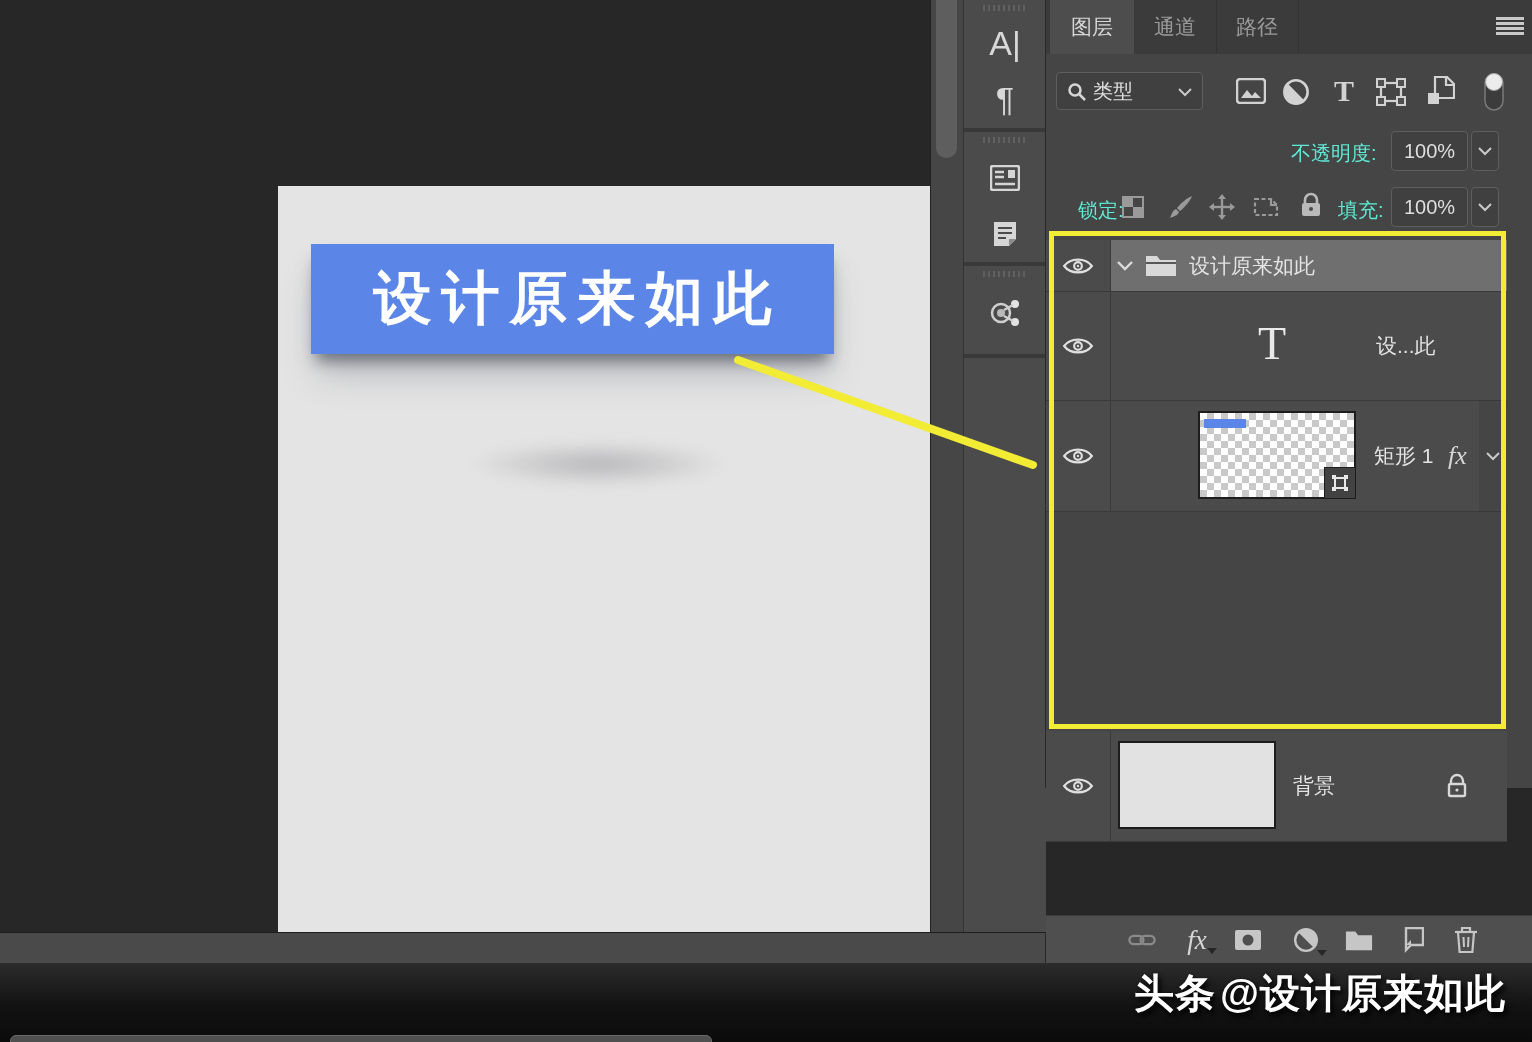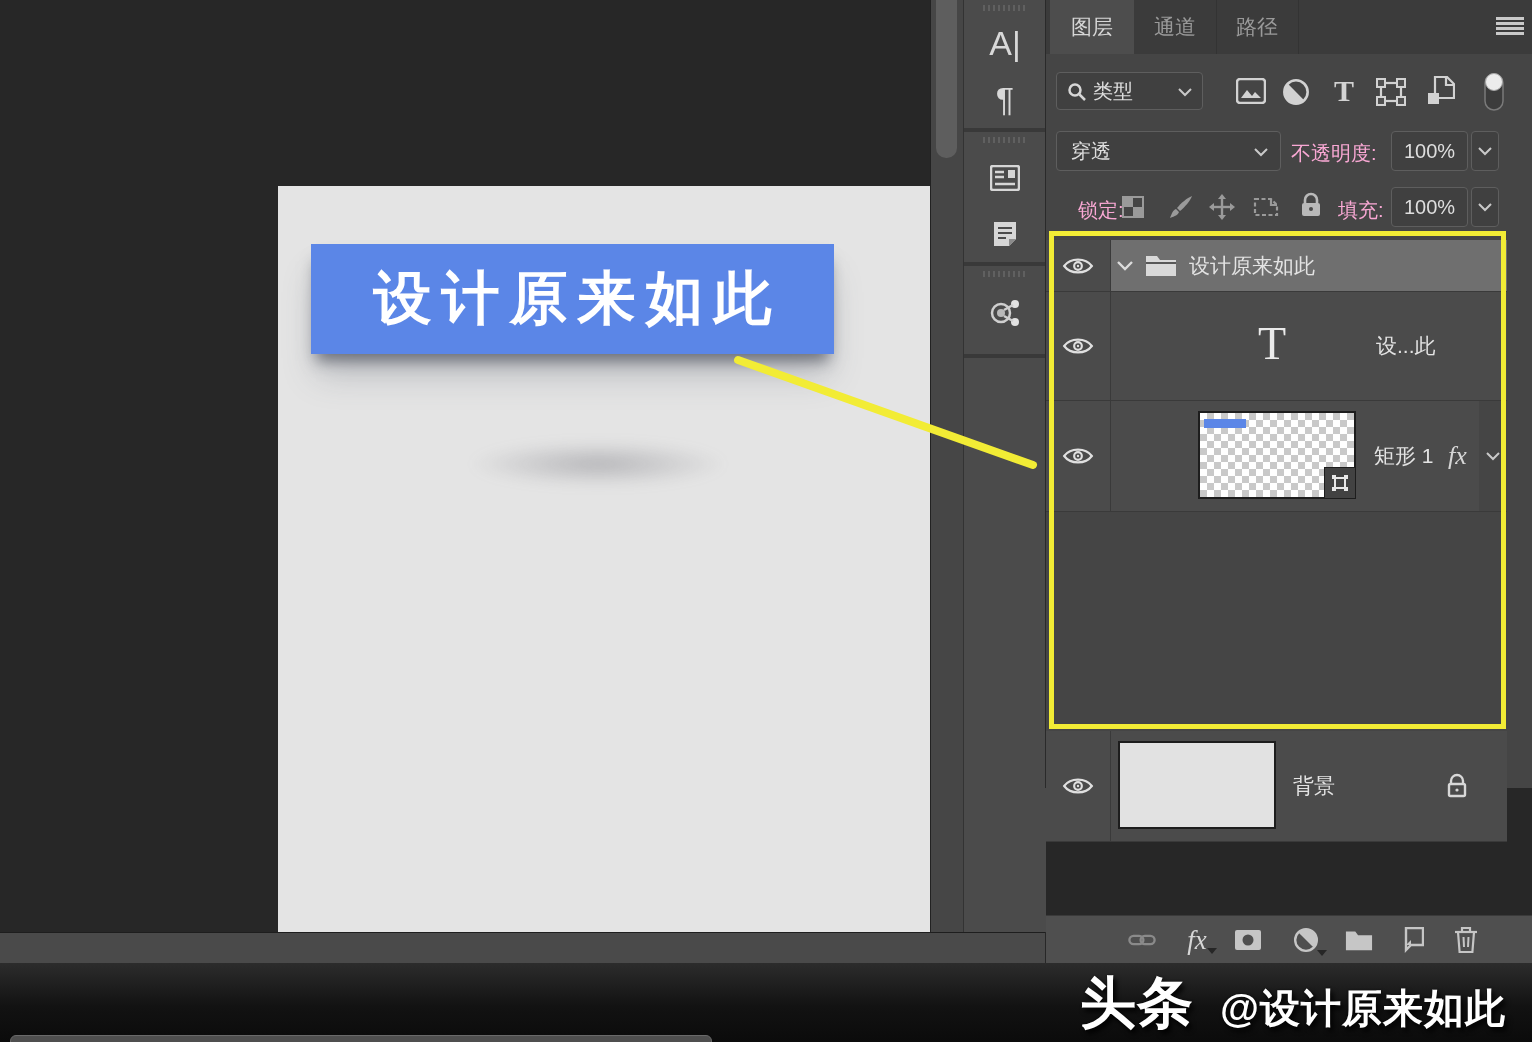--- a/index.html
+++ b/index.html
@@ -31,35 +31,35 @@
   .grip{position:absolute;left:19px;top:5px;width:44px;height:6px;
     background:repeating-linear-gradient(90deg,#606060 0 2px,rgba(0,0,0,0) 2px 5px);}
   .dock-btn{position:absolute;left:0;width:82px;display:flex;align-items:center;justify-content:center;color:#d2d2d2;}
   .dock-glyph{font-size:34px;color:#d8d8d8;line-height:1;}
   
   #status-strip{left:0;top:932px;width:1045px;height:31px;background:#4a4a4a;border-top:1px solid #1e1e1e;}
   #bottom-bar{left:0;top:963px;width:1532px;height:79px;
     background:linear-gradient(#2c2c2c,#121212 55%,#0b0b0b);}
   #watermark{position:absolute;right:26px;top:3px;color:#fff;font-size:40px;font-weight:800;
     letter-spacing:1px;white-space:nowrap;text-shadow:3px 4px 5px rgba(0,0,0,.9),0 0 2px rgba(0,0,0,.6);}
-  #watermark .brand{font-weight:900;font-size:56px;margin-right:26px;}
+  #watermark .brand{font-weight:900;font-size:40px;margin-right:4px;}
   #hscroll-thumb{position:absolute;left:10px;top:72px;width:700px;height:12px;border-radius:6px;
     background:#4f4f4f;border:1px solid #6a6a6a;}
   
   #panel{left:1045px;top:0;width:487px;height:788px;background:#454545;border-left:1px solid #2a2a2a;padding-left:12px;}
   #tabbar{left:0;top:0;width:487px;height:54px;background:#3b3b3b;}
   .tab{position:absolute;top:0;height:54px;display:flex;align-items:center;justify-content:center;
     font-size:21px;color:#9a9a9a;border-right:1px solid #333;}
   .tab.active{background:#4d4d4d;color:#d6d6d6;border-right:none;}
   #panel-menu{left:450px;top:17px;width:28px;height:20px;}
   #panel-menu span{display:block;height:3px;margin-bottom:2px;background:#c9c9c9;}
   
   .field{position:absolute;background:#404040;border:1px solid #5e5e5e;border-radius:4px;
     display:flex;align-items:center;color:#dedede;font-size:20px;box-sizing:border-box;}
-  .label{position:absolute;color:#f9a8d4;font-size:20px;}
+  .label{position:absolute;color:#5eead4;font-size:20px;}
   .chev{width:14px;height:9px;}
   
   .layer-row{position:absolute;left:0;width:461px;background:#4b4b4b;border-bottom:1px solid #3a3a3a;}
   .eye-col{position:absolute;left:0;top:0;bottom:0;width:64px;border-right:1px solid #3a3a3a;
     display:flex;align-items:center;justify-content:center;}
   .lname{position:absolute;color:#e3e3e3;font-size:21px;transform:translateY(-50%);top:50%;white-space:nowrap;}
   .thumb{position:absolute;width:158px;height:88px;border:2px solid #1d1d1d;box-sizing:border-box;
     background-color:#fff;
     background-image:
       linear-gradient(45deg,#c9c9c9 25%,rgba(0,0,0,0) 25%,rgba(0,0,0,0) 75%,#c9c9c9 75%),
@@ -201,26 +201,20 @@
         <rect x="1" y="17" width="11" height="11" fill="#d2d2d2"></rect>
       </svg>
     </div>
     <div class="abs" style="left:437px;top:72px;width:22px;height:40px;">
       <svg width="22" height="42" viewBox="0 0 22 42">
         <rect x="2" y="2" width="18" height="36" rx="9" fill="#3c3c3c" stroke="#7a7a7a" stroke-width="1.5"></rect>
         <circle cx="11" cy="10" r="8.5" fill="#ececec" stroke="#a5a5a5" stroke-width="1"></circle>
       </svg>
     </div>
 
-    <div class="field" style="left:10px;top:131px;width:225px;height:40px;">
-      <span style="margin-left:14px;">穿透</span>
-      <svg class="chev abs" style="right:12px;top:16px;" viewBox="0 0 14 9">
-        <path d="M1 1 l6 6 l6-6" fill="none" stroke="#c9c9c9" stroke-width="2"></path>
-      </svg>
-    </div>
     <span class="label" style="left:245px;top:140px;">不透明度:</span>
     <div class="field" style="left:345px;top:131px;width:77px;height:40px;justify-content:center;">
       <span>100%</span>
     </div>
     <div class="field" style="left:425px;top:131px;width:28px;height:40px;justify-content:center;">
       <svg class="chev" viewBox="0 0 14 9">
         <path d="M1 1 l6 6 l6-6" fill="none" stroke="#c9c9c9" stroke-width="2"></path>
       </svg>
     </div>
 

